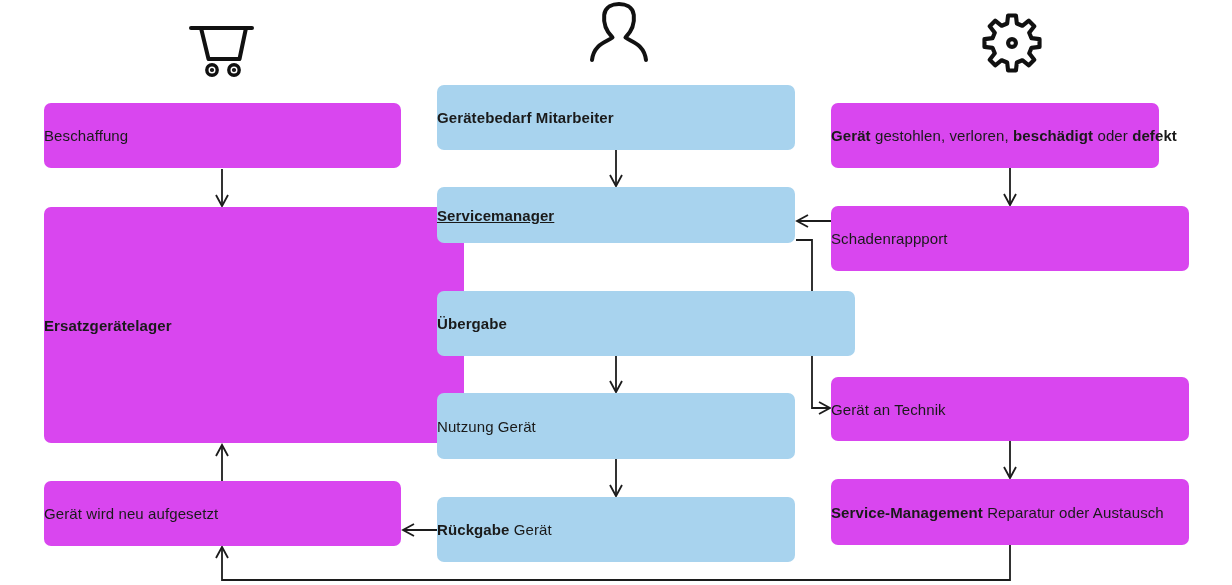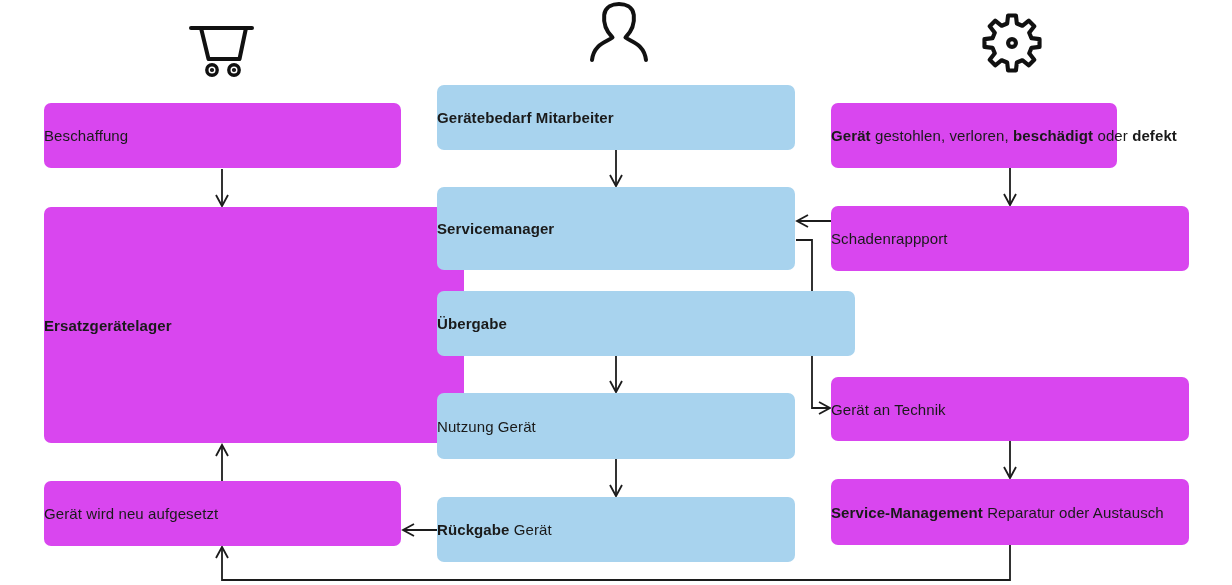--- a/index.html
+++ b/index.html
@@ -103,34 +103,34 @@
   <div class="box box-light" style="left:44px; top:207px; width:420px; height:236px;">
     <span><span class="seg-bold">Ersatzgerätelager</span></span>
   </div>
   <div class="box box-light" style="left:44px; top:481px; width:357px; height:65px;">
     <span><span>Gerät wird neu aufgesetzt</span></span>
   </div>
 
   <div class="box box-medium" style="left:437px; top:85px; width:358px; height:65px;">
     <span><span class="seg-bold">Gerätebedarf Mitarbeiter</span></span>
   </div>
-  <div class="box box-medium" style="left:437px; top:187px; width:358px; height:83px;">
+  <div class="box box-medium" style="left:437px; top:187px; width:358px; height:56px;text-decoration:underline;">
     <span><span class="seg-bold">Servicemanager</span></span>
   </div>
   <div class="box box-medium" style="left:437px; top:291px; width:418px; height:65px;">
     <span><span class="seg-bold">Übergabe</span></span>
   </div>
   <div class="box box-medium" style="left:437px; top:393px; width:358px; height:66px;">
     <span><span>Nutzung Gerät</span></span>
   </div>
   <div class="box box-medium" style="left:437px; top:497px; width:358px; height:65px;">
     <span><span class="seg-bold">Rückgabe</span><span> Gerät</span></span>
   </div>
 
-  <div class="box box-light" style="left:831px; top:103px; width:286px; height:65px;">
+  <div class="box box-light" style="left:831px; top:103px; width:328px; height:65px;">
     <span><span class="seg-bold">Gerät</span><span> gestohlen, verloren, </span><span class="seg-bold">beschädigt</span><span> oder </span><span class="seg-bold">defekt</span></span>
   </div>
   <div class="box box-light" style="left:831px; top:206px; width:358px; height:65px;">
     <span><span>Schadenrappport</span></span>
   </div>
   <div class="box box-light" style="left:831px; top:479px; width:358px; height:66px;">
     <span><span class="seg-bold">Service-Management</span><span> Reparatur oder Austausch</span></span>
   </div>
   <div class="box box-light" style="left:831px; top:377px; width:358px; height:64px;">
     <span><span>Gerät an Technik</span></span>

